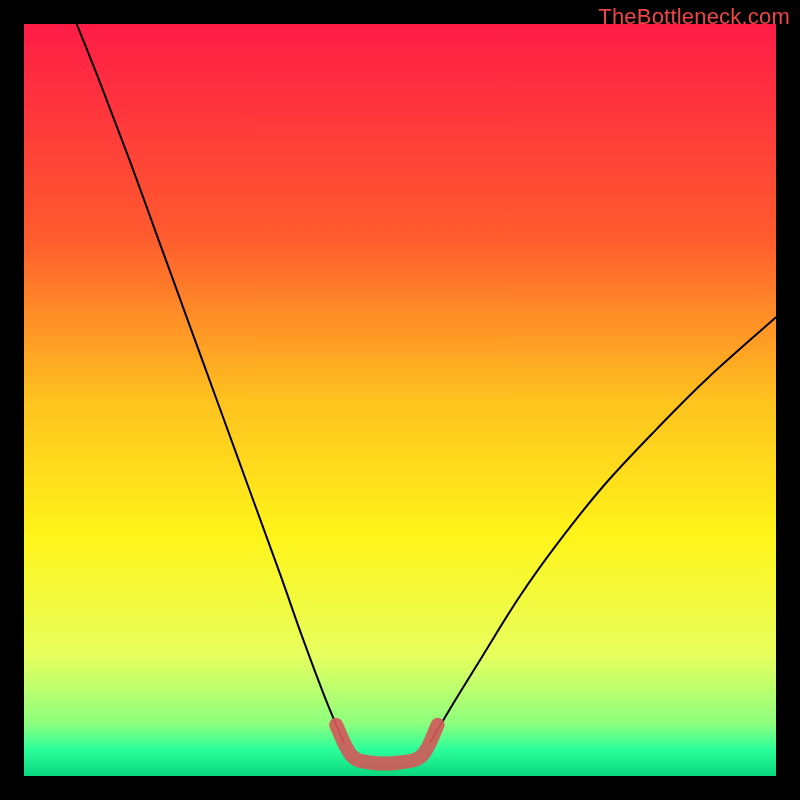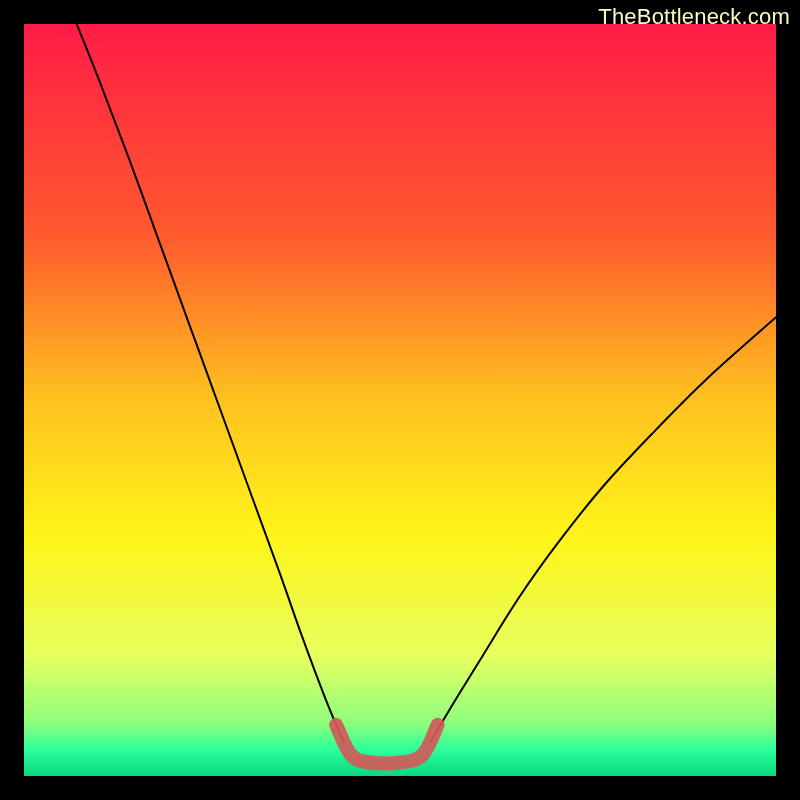--- a/index.html
+++ b/index.html
@@ -26,21 +26,21 @@
     width: 752px;
     height: 752px;
   }
   svg {
     display: block;
   }
   .attribution {
     position: absolute;
     top: 4px;
     right: 10px;
-    color: #fef9c3;
+    color: #ef4444;
     font-size: 22px;
     font-weight: 500;
     letter-spacing: 0.2px;
     user-select: none;
   }
 </style>
 </head>
 <body>
 
 <div class="frame">

